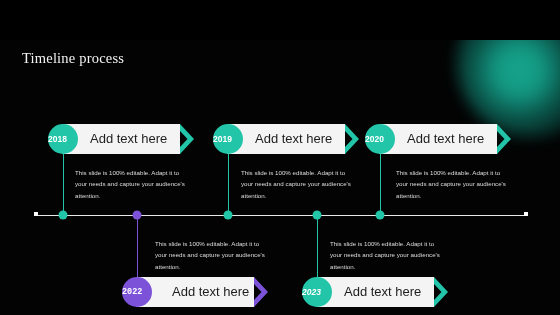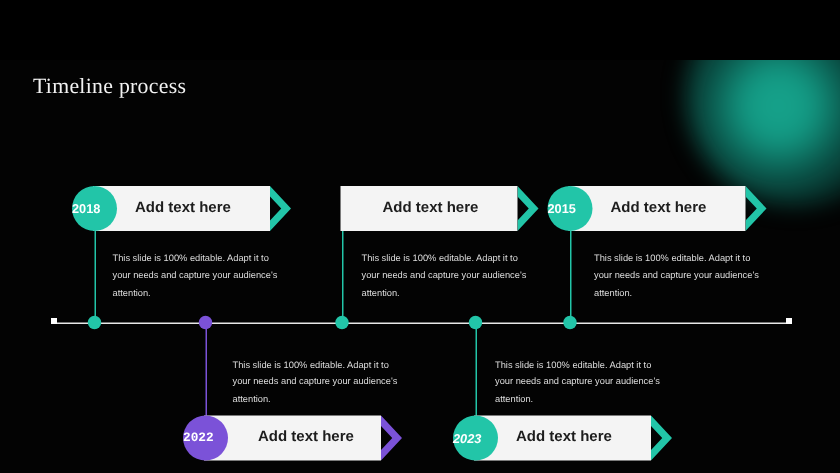--- a/index.html
+++ b/index.html
@@ -97,22 +97,22 @@
     top: 0;
     width: 15px;
     height: 30px;
   }
   .chevron svg { display: block; }
   .banner-label {
     position: absolute;
     top: 0;
     height: 30px;
     line-height: 30px;
-    font-size: 10px;
-    font-weight: bold;
+    font-size: 13px;
+    font-weight: normal;
     color: #1d1d1d;
     white-space: nowrap;
   }
   .year-circle {
     position: absolute;
     left: 0;
     top: 0;
     width: 30px;
     height: 30px;
     border-radius: 50%;
@@ -171,34 +171,35 @@
   <div class="connector" style="left:228px; top:114px; height:61px; background:#22c5a8;"></div>
   <div class="axis-node" style="left:228px; background:#22c5a8;"></div>
   <div class="card" style="left:213px; top:84px; width:147px;">
     <div class="banner" style="width:118px;"></div>
     <div class="chevron" style="left:132px;">
       <svg width="15" height="30" viewBox="0 0 15 30">
         <path d="M0 0 L14 15 L0 30 L0 23 L7.5 15 L0 7 Z" fill="#22c5a8"></path>
       </svg>
     </div>
     <div class="banner-label" style="left:42px;">Add text here</div>
+    <div class="year-circle" style="background:#22c5a8;">2019</div>
   </div>
   <div class="desc" style="left:241px; top:127px;">This slide is 100% editable. Adapt it to your  needs and capture your audience's attention.</div>
 
   <div class="connector" style="left:380px; top:114px; height:61px; background:#22c5a8;"></div>
   <div class="axis-node" style="left:380px; background:#22c5a8;"></div>
   <div class="card" style="left:365px; top:84px; width:147px;">
     <div class="banner" style="width:118px;"></div>
     <div class="chevron" style="left:132px;">
       <svg width="15" height="30" viewBox="0 0 15 30">
         <path d="M0 0 L14 15 L0 30 L0 23 L7.5 15 L0 7 Z" fill="#22c5a8"></path>
       </svg>
     </div>
     <div class="banner-label" style="left:42px;">Add text here</div>
-    <div class="year-circle" style="background:#22c5a8;">2015</div>
+    <div class="year-circle" style="background:#22c5a8;">2020</div>
   </div>
   <div class="desc" style="left:396px; top:127px;">This slide is 100% editable. Adapt it to your  needs and capture your audience's attention.</div>
 
   <div class="connector" style="left:137px; top:175px; height:62px; background:#7b52d8;"></div>
   <div class="axis-node" style="left:137px; background:#7b52d8;"></div>
   <div class="card" style="left:122px; top:237px; width:147px;">
     <div class="banner" style="width:118px;"></div>
     <div class="chevron" style="left:132px;">
       <svg width="15" height="30" viewBox="0 0 15 30">
         <path d="M0 0 L14 15 L0 30 L0 23 L7.5 15 L0 7 Z" fill="#7b52d8"></path>

